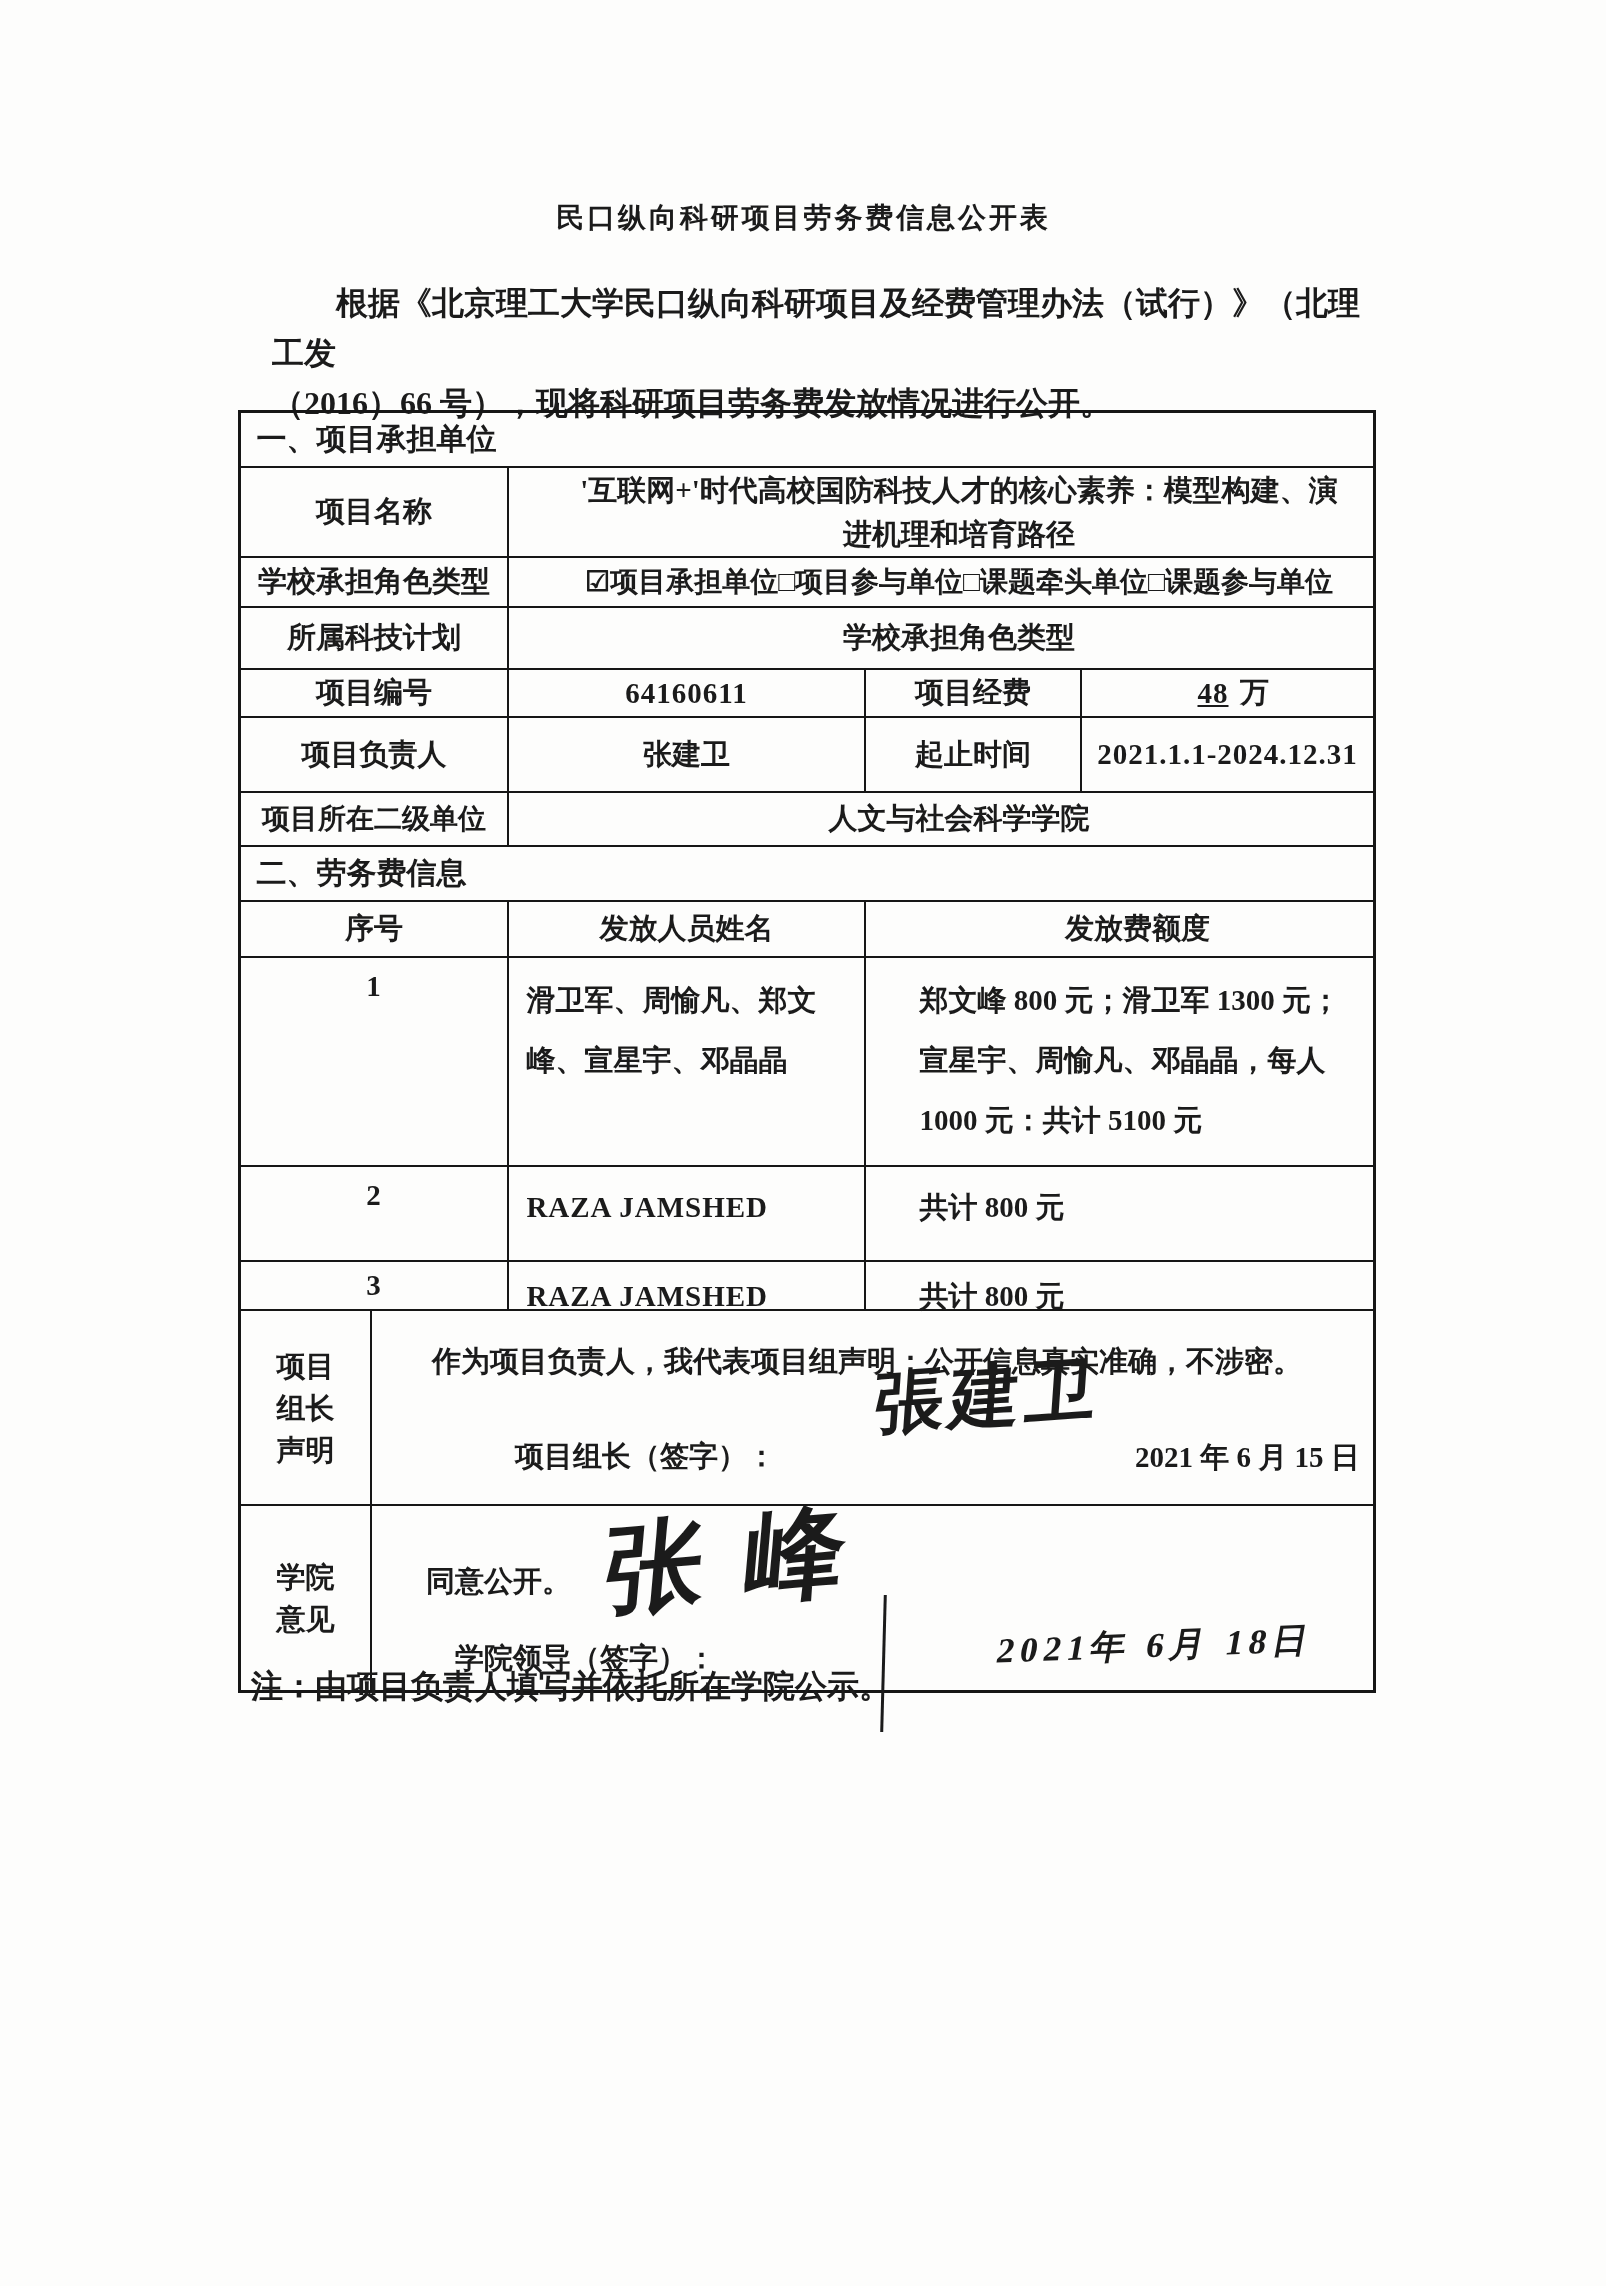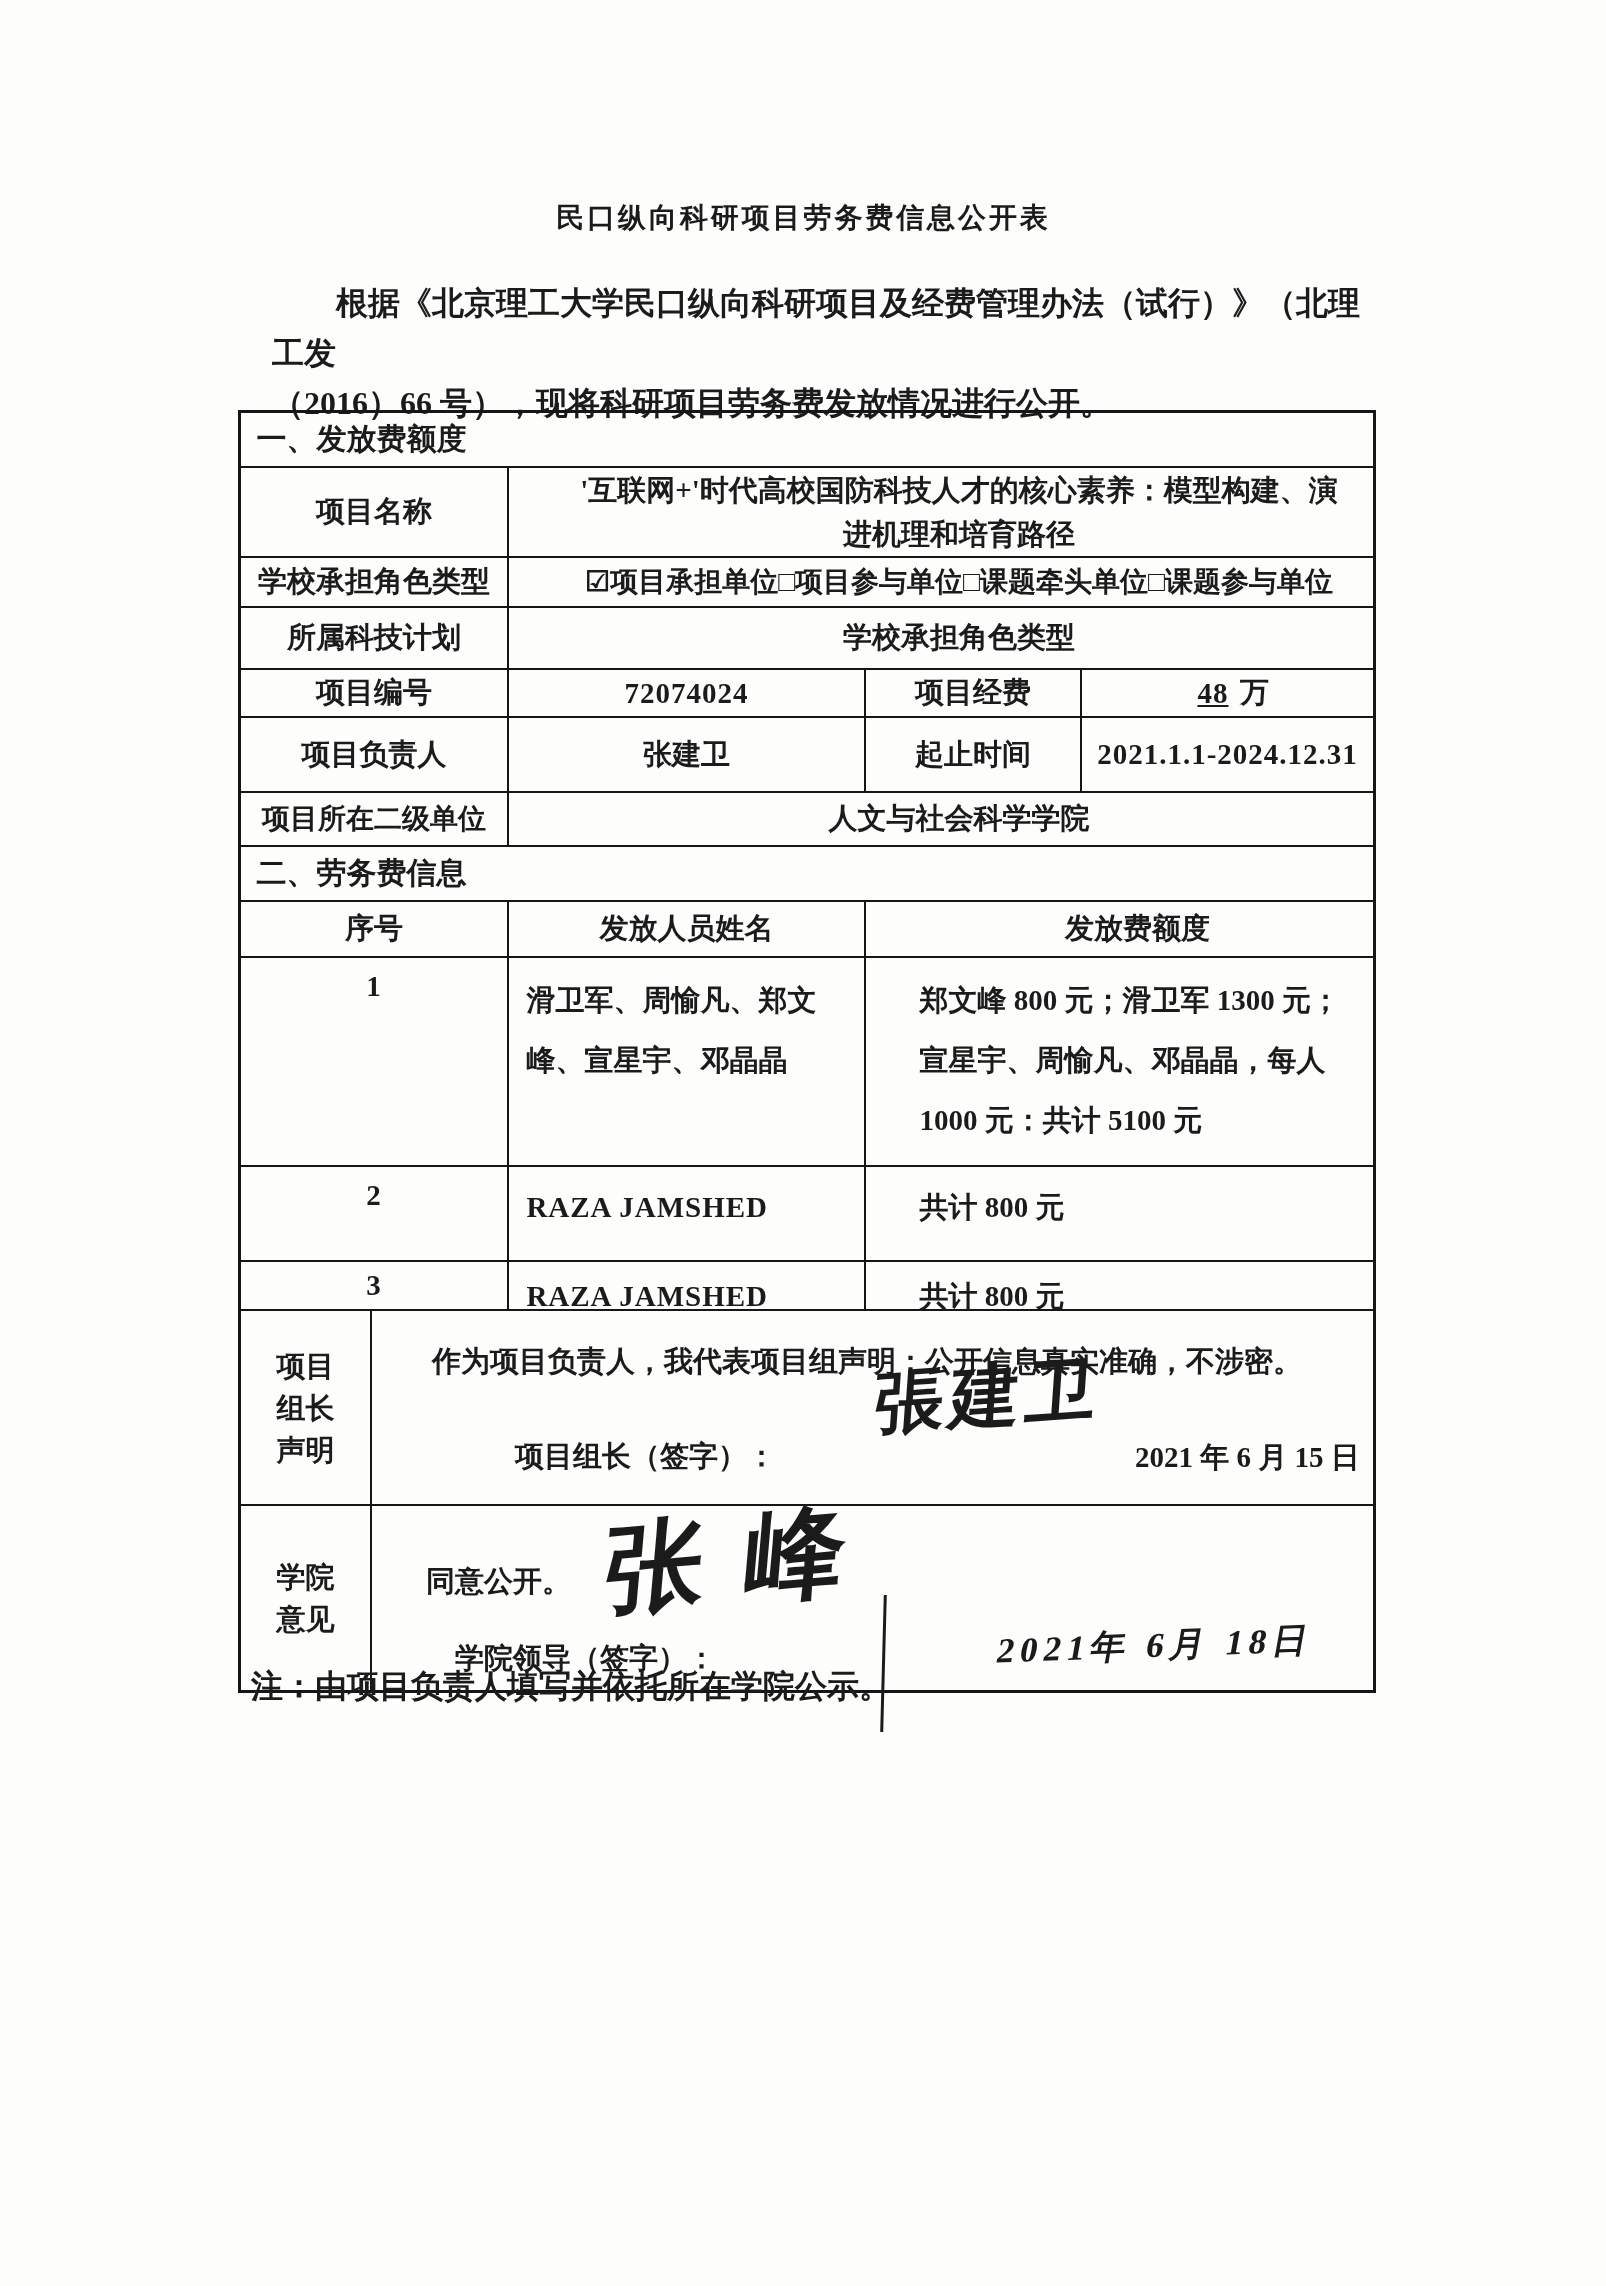--- a/index.html
+++ b/index.html
@@ -112,40 +112,40 @@
 
   <div class="title">民口纵向科研项目劳务费信息公开表</div>
 
   <div class="intro">
     <div class="l1">根据《北京理工大学民口纵向科研项目及经费管理办法（试行）》（北理工发</div>
     <div class="l2">（2016）66 号），现将科研项目劳务费发放情况进行公开。</div>
   </div>
 
   <div class="tbl">
 
-    <div class="sec">一、发放费额度</div>
+    <div class="sec">一、项目承担单位</div>
 
     <div class="row">
       <div class="cell c1 h-name">项目名称</div>
       <div class="cell wide end h-name projname">'互联网+'时代高校国防科技人才的核心素养：模型构建、演进机理和培育路径</div>
     </div>
 
     <div class="row">
       <div class="cell c1 h-role">学校承担角色类型</div>
       <div class="cell wide end h-role" style="font-size:28px;">☑项目承担单位□项目参与单位□课题牵头单位□课题参与单位</div>
     </div>
 
     <div class="row">
       <div class="cell c1 h-plan">所属科技计划</div>
       <div class="cell wide end h-plan">学校承担角色类型</div>
     </div>
 
     <div class="row">
       <div class="cell c1 h-num">项目编号</div>
-      <div class="cell c2 h-num latin">72074024</div>
+      <div class="cell c2 h-num latin">64160611</div>
       <div class="cell c3 h-num">项目经费</div>
       <div class="cell c4 end h-num">
         <span class="u latin">48</span>
         <span>万</span>
       </div>
     </div>
 
     <div class="row">
       <div class="cell c1 h-lead">项目负责人</div>
       <div class="cell c2 h-lead">张建卫</div>

